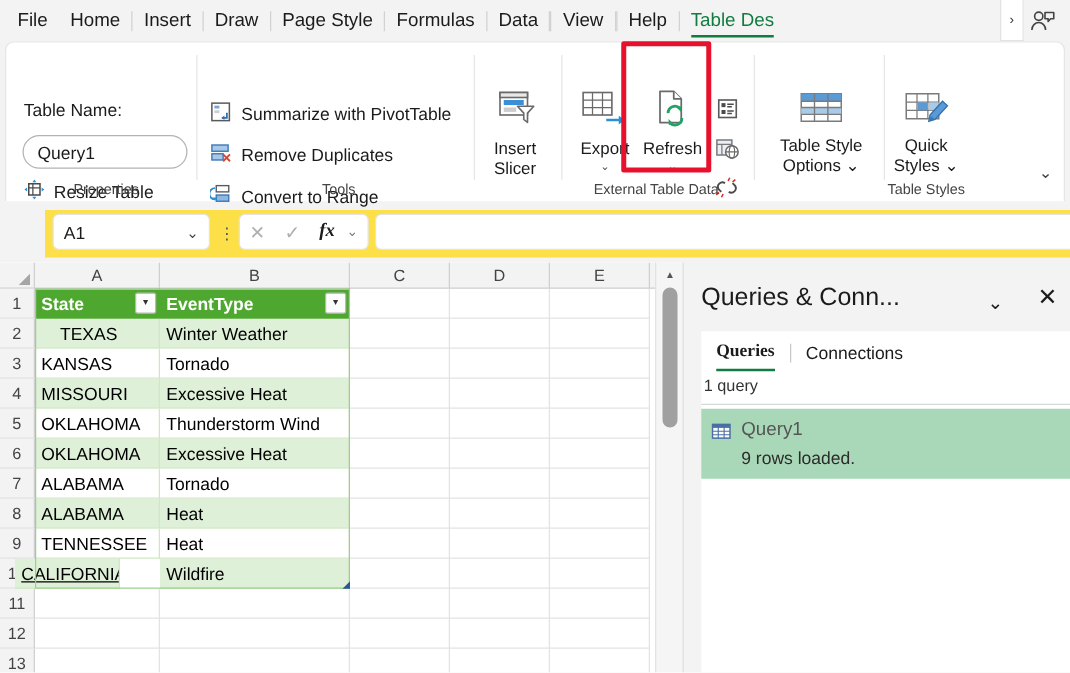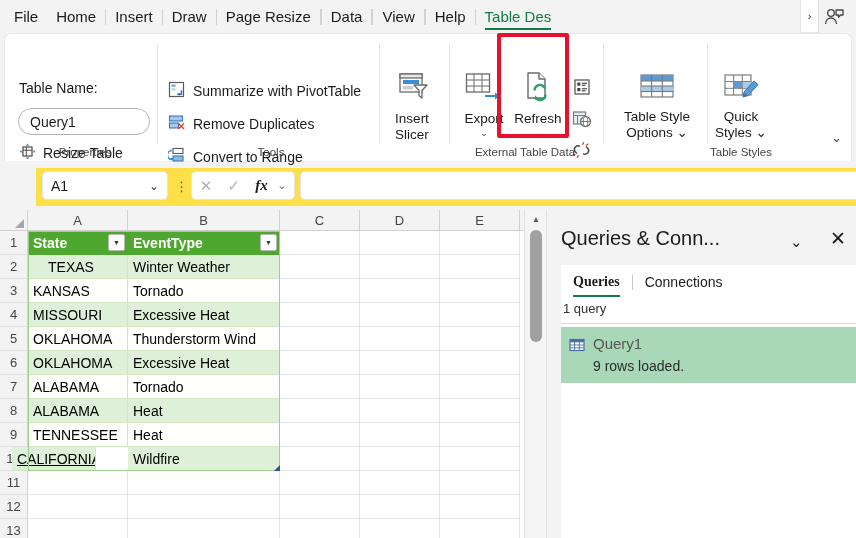--- a/index.html
+++ b/index.html
@@ -246,22 +246,23 @@
 <div id="app">
 
   <div class="tabstrip">
     <div class="tab">File</div>
     <div class="tab">Home</div>
     <div class="tab-sep"></div>
     <div class="tab">Insert</div>
     <div class="tab-sep"></div>
     <div class="tab">Draw</div>
     <div class="tab-sep"></div>
-    <div class="tab">Page Resize</div>
-    <div class="tab-sep"></div>
+    <div class="tab">Page Style</div>
+    <div class="tab-sep"></div>
+    <div class="tab">Formulas</div>
     <div class="tab-sep"></div>
     <div class="tab">Data</div>
     <div class="tab-sep"></div>
     <div class="tab-sep"></div>
     <div class="tab">View</div>
     <div class="tab-sep"></div>
     <div class="tab-sep"></div>
     <div class="tab">Help</div>
     <div class="tab-sep"></div>
     <div class="tab active-ctx">Table Des</div>

